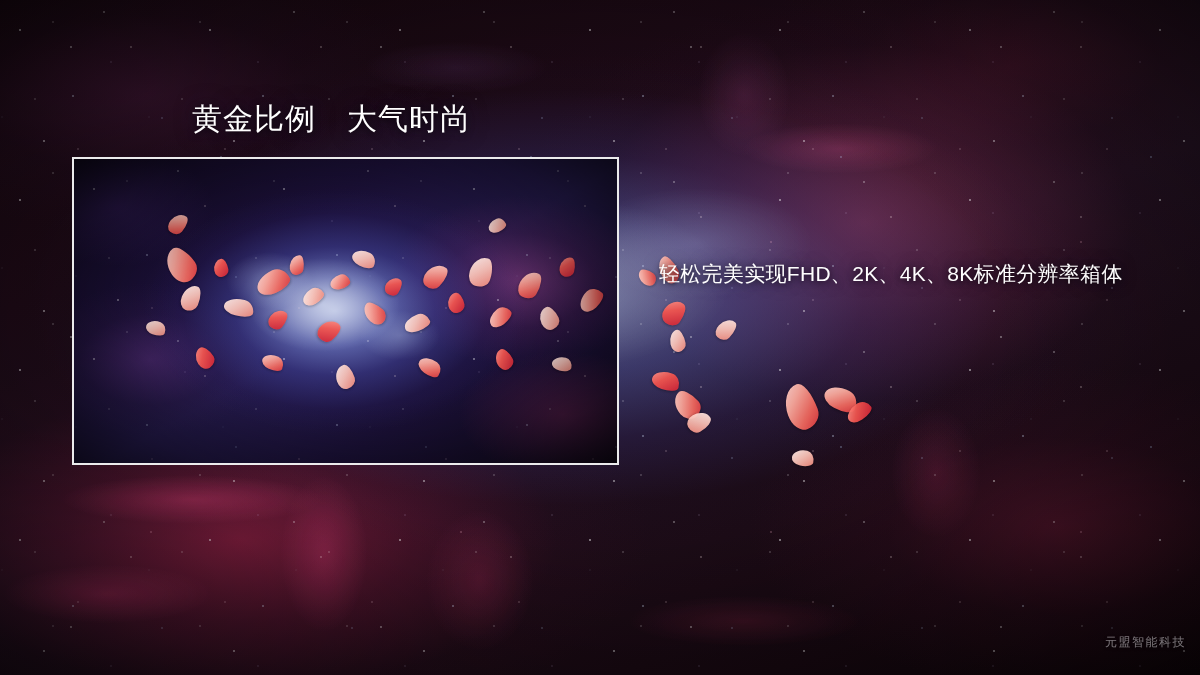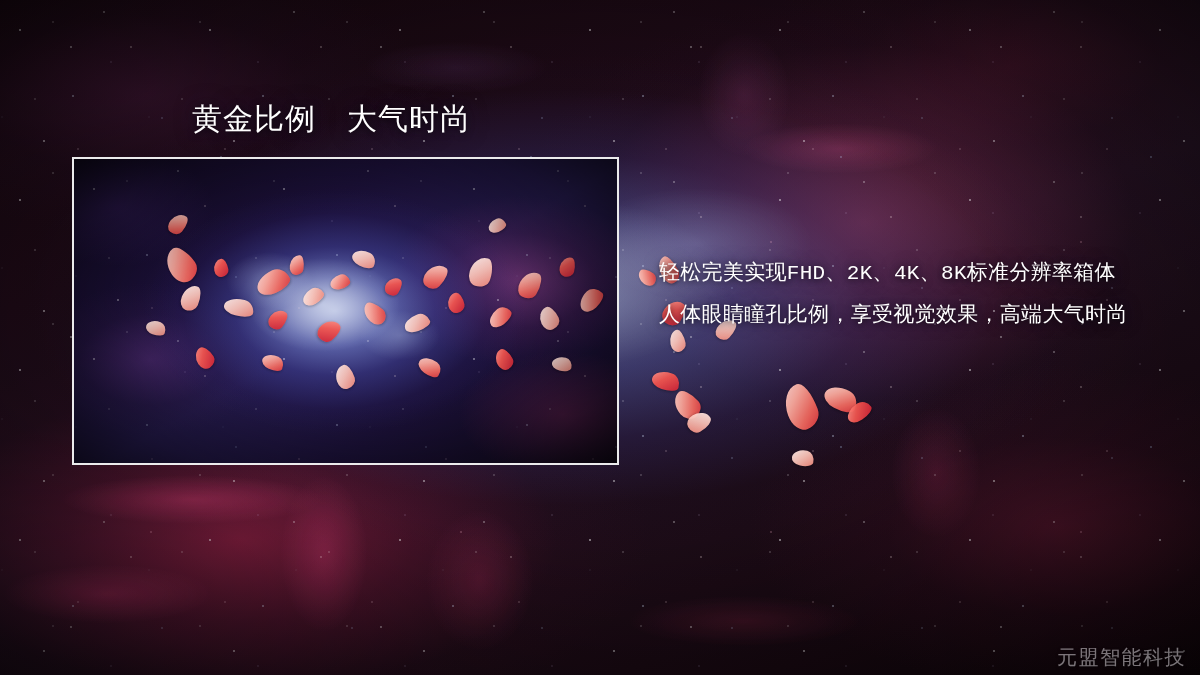--- a/index.html
+++ b/index.html
@@ -219,29 +219,28 @@
     top: 253px;
     width: 500px;
   }
   .body-line {
     font-size: 21px;
     line-height: 42px;
     color: #ffffff;
     white-space: nowrap;
     letter-spacing: 0.3px;
     text-shadow: 0 1px 6px rgba(0,0,0,0.72), 0 0 16px rgba(20,14,48,0.55);
-    font-family: Liberation Mono, monospace;
   }
 
   
   .watermark {
     position: absolute;
     right: 14px;
-    bottom: 4px;
-    font-size: 20px;
+    bottom: 24px;
+    font-size: 12px;
     color: rgba(235,230,235,0.50);
     letter-spacing: 1.5px;
     text-shadow: 0 1px 3px rgba(0,0,0,0.6);
   }
 </style>
 </head>
 <body>
 
 <div class="slide">
 
@@ -306,18 +305,17 @@
       <div class="petal pale" style="left:478px;top:198px;width:20px;height:14px;transform:rotate(12deg);"></div>
       <div class="petal" style="left:96px;top:54px;width:16px;height:22px;transform:rotate(40deg);"></div>
       <div class="petal pale" style="left:414px;top:60px;width:18px;height:13px;transform:rotate(-22deg);"></div>
 
       <div class="panel-vig"></div>
     </div>
   </div>
 
   <div class="body-text">
     <div class="body-line">轻松完美实现FHD、2K、4K、8K标准分辨率箱体</div>
-    <div class="body-line">人体眼睛瞳孔比例，享受视觉效果，高端大气时尚</div>
   </div>
 
   <div class="watermark">元盟智能科技</div>
 
 </div>
 
 </body></html>

